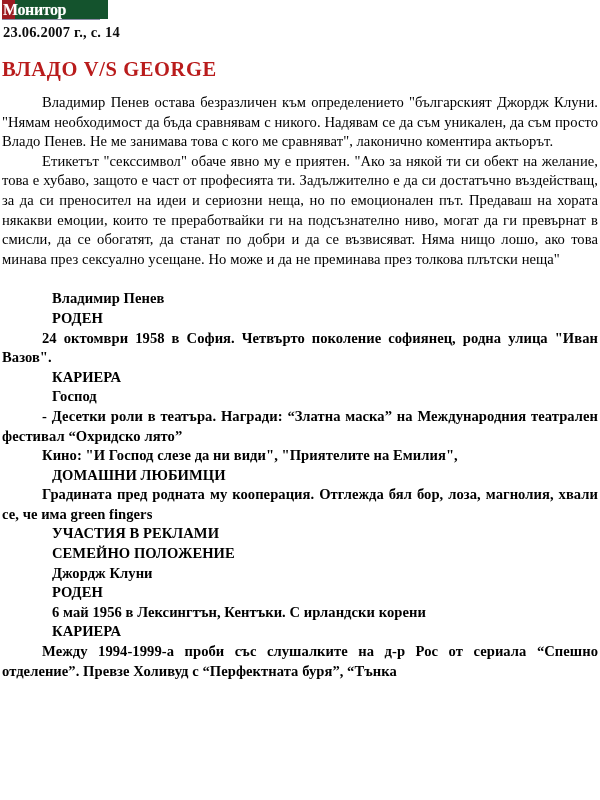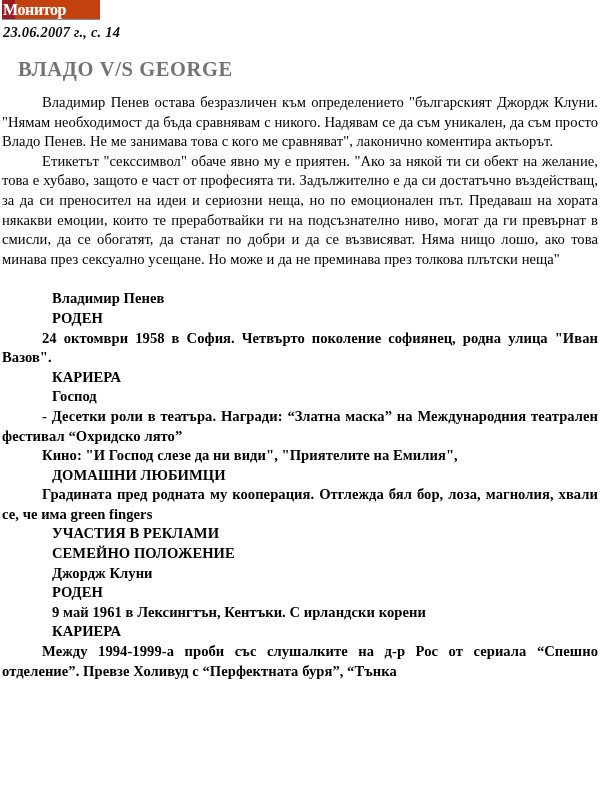--- a/index.html
+++ b/index.html
@@ -30,23 +30,23 @@
     padding: 0;
     height: 20px;
     width: 98px;
     position: relative;
     display: block;
   }
   .logo-box {
     position: absolute;
     left: 0;
     top: 0;
-    width: 98px;
+    width: 106px;
     height: 19px;
-    background: #c2410c;
+    background: #14532d;
     overflow: hidden;
   }
   .logo-red {
     position: absolute;
     left: 0;
     top: 0;
     width: 13px;
     height: 19px;
     background: #9c1b21;
   }
@@ -77,32 +77,31 @@
 
   
   .dateline {
     font-family: "Liberation Serif", "DejaVu Serif", serif;
     font-weight: bold;
     font-size: 14.5px;
     line-height: 17px;
     margin: 4px 0 16px 1px;
     letter-spacing: 0.2px;
     color: #0d0d0d;
-    font-style: italic;
   }
 
   
   .headline {
     font-family: "Liberation Serif", "DejaVu Serif", serif;
     font-weight: bold;
     font-size: 20.5px;
     line-height: 24px;
-    margin: 16px 0 0 16px;
+    margin: 16px 0 0 0;
     letter-spacing: 0.6px;
-    color: #737373;
+    color: #b91c1c;
   }
 
   
   .body-block {
     margin-top: 12px;
   }
   p.para {
     margin: 0;
     padding: 0;
     font-size: 14.6px;
@@ -173,18 +172,18 @@
     <p class="bio-line bio-head">КАРИЕРА</p>
     <p class="bio-line bio-head">Господ</p>
     <p class="bio-line bio-text">- Десетки роли в театъра. Награди: “Златна маска” на Международния театрален фестивал “Охридско лято”</p>
     <p class="bio-line bio-text">Кино: "И Господ слезе да ни види", "Приятелите на Емилия",</p>
     <p class="bio-line bio-head">ДОМАШНИ ЛЮБИМЦИ</p>
     <p class="bio-line bio-text">Градината пред родната му кооперация. Отглежда бял бор, лоза, магнолия, хвали се, че има green fingers</p>
     <p class="bio-line bio-head">УЧАСТИЯ В РЕКЛАМИ</p>
     <p class="bio-line bio-head">СЕМЕЙНО ПОЛОЖЕНИЕ</p>
     <p class="bio-line bio-head">Джордж Клуни</p>
     <p class="bio-line bio-head">РОДЕН</p>
-    <p class="bio-line bio-head">9 май 1961 в Лексингтън, Кентъки. С ирландски корени</p>
+    <p class="bio-line bio-head">6 май 1956 в Лексингтън, Кентъки. С ирландски корени</p>
     <p class="bio-line bio-head">КАРИЕРА</p>
     <p class="bio-line bio-text">Между 1994-1999-а проби със слушалките на д-р Рос от сериала “Спешно отделение”. Превзе Холивуд с “Перфектната буря”, “Тънка</p>
   </div>
 
 </div>
 
 </body></html>

